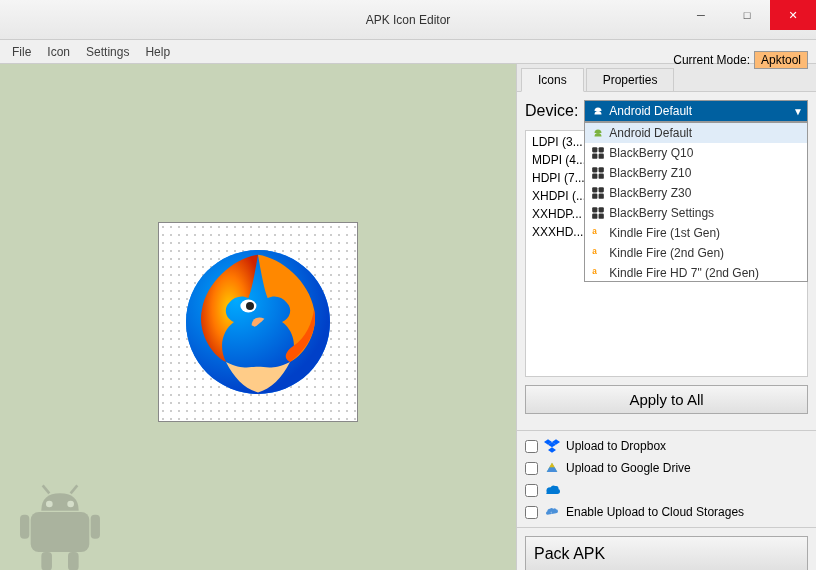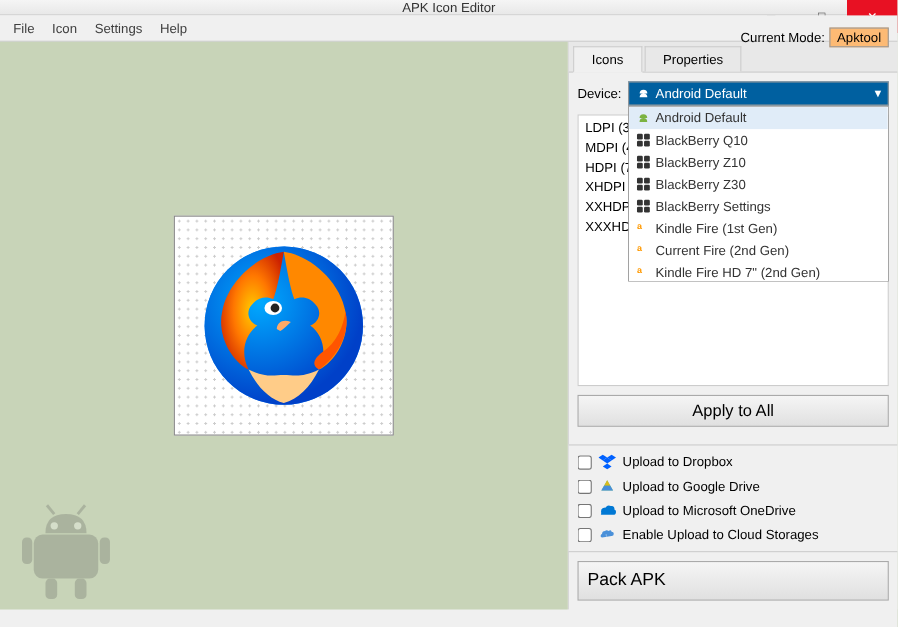--- a/index.html
+++ b/index.html
@@ -8,21 +8,21 @@
       font-size: 12px;
       background: #f0f0f0;
       width: 816px;
       height: 570px;
       overflow: hidden;
     }
     
     #title-bar {
       background: linear-gradient(to bottom, #f5f5f5, #e8e8e8);
       border-bottom: 1px solid #ccc;
-      height: 14px;
+      height: 40px;
       display: flex;
       align-items: center;
       justify-content: center;
       position: relative;
     }
     #title-bar .title {
       font-size: 12px;
       color: #333;
     }
     #window-controls {
@@ -161,21 +161,21 @@
       display: flex;
       flex-direction: column;
     }
     
     #device-row {
       display: flex;
       align-items: center;
       gap: 6px;
       margin-bottom: 8px;
     }
-    #device-label { font-size: 12px; }
+    #device-label { font-size: 16px; }
     #device-dropdown-wrapper {
       flex: 1;
       position: relative;
     }
     #device-dropdown {
       width: 100%;
       background: #0060a0;
       color: white;
       border: 1px solid #999;
       padding: 3px 6px;
@@ -425,21 +425,21 @@
               <div class="dd-item">
                 <svg width="14" height="14" viewBox="0 0 24 24" fill="#ff9900">
                   <text x="2" y="14" font-size="14" font-weight="bold" fill="#ff9900">a</text>
                 </svg>
                 <span>Kindle Fire (1st Gen)</span>
               </div>
               <div class="dd-item">
                 <svg width="14" height="14" viewBox="0 0 24 24" fill="#ff9900">
                   <text x="2" y="14" font-size="14" font-weight="bold" fill="#ff9900">a</text>
                 </svg>
-                <span>Current Fire (2nd Gen)</span>
+                <span>Kindle Fire (2nd Gen)</span>
               </div>
               <div class="dd-item">
                 <svg width="14" height="14" viewBox="0 0 24 24" fill="#ff9900">
                   <text x="2" y="14" font-size="14" font-weight="bold" fill="#ff9900">a</text>
                 </svg>
                 <span>Kindle Fire HD 7" (2nd Gen)</span>
               </div>
             </div>
         </div>
       </div>
@@ -474,21 +474,20 @@
             <path d="M4,18L8,11L16,11L20,18Z" fill="#4285f4" opacity="0.8"></path>
             <path d="M8,11L12,4L16,11Z" fill="#fbbc04" opacity="0.8"></path>
           </svg>
           <span>Upload to Google Drive</span>
         </div>
         <div class="checkbox-row">
           <input type="checkbox" style="">
           <svg width="16" height="16" viewBox="0 0 24 24">
             <path d="M4,16 Q2,8 10,8 Q12,4 17,6 Q22,5 22,11 Q24,11 24,14 Q24,18 20,18 L6,18 Q2,18 4,16Z" fill="#0078d4"></path>
           </svg>
-          <span>Upload to Microsoft OneDrive</span>
         </div>
         <div class="checkbox-row">
           <input type="checkbox" style="">
           <svg width="16" height="16" viewBox="0 0 24 24">
             <path d="M5,16Q3,16 3,14Q3,12 5,11Q5,7 9,7Q11,5 14,7Q17,5 18,8Q21,8 21,11Q21,14 18,14Z" fill="#4a90d9"></path>
             <text x="9" y="15" font-size="6" fill="white" font-weight="bold">↑</text>
           </svg>
           <span>Enable Upload to Cloud Storages</span>
         </div>
       </div>

